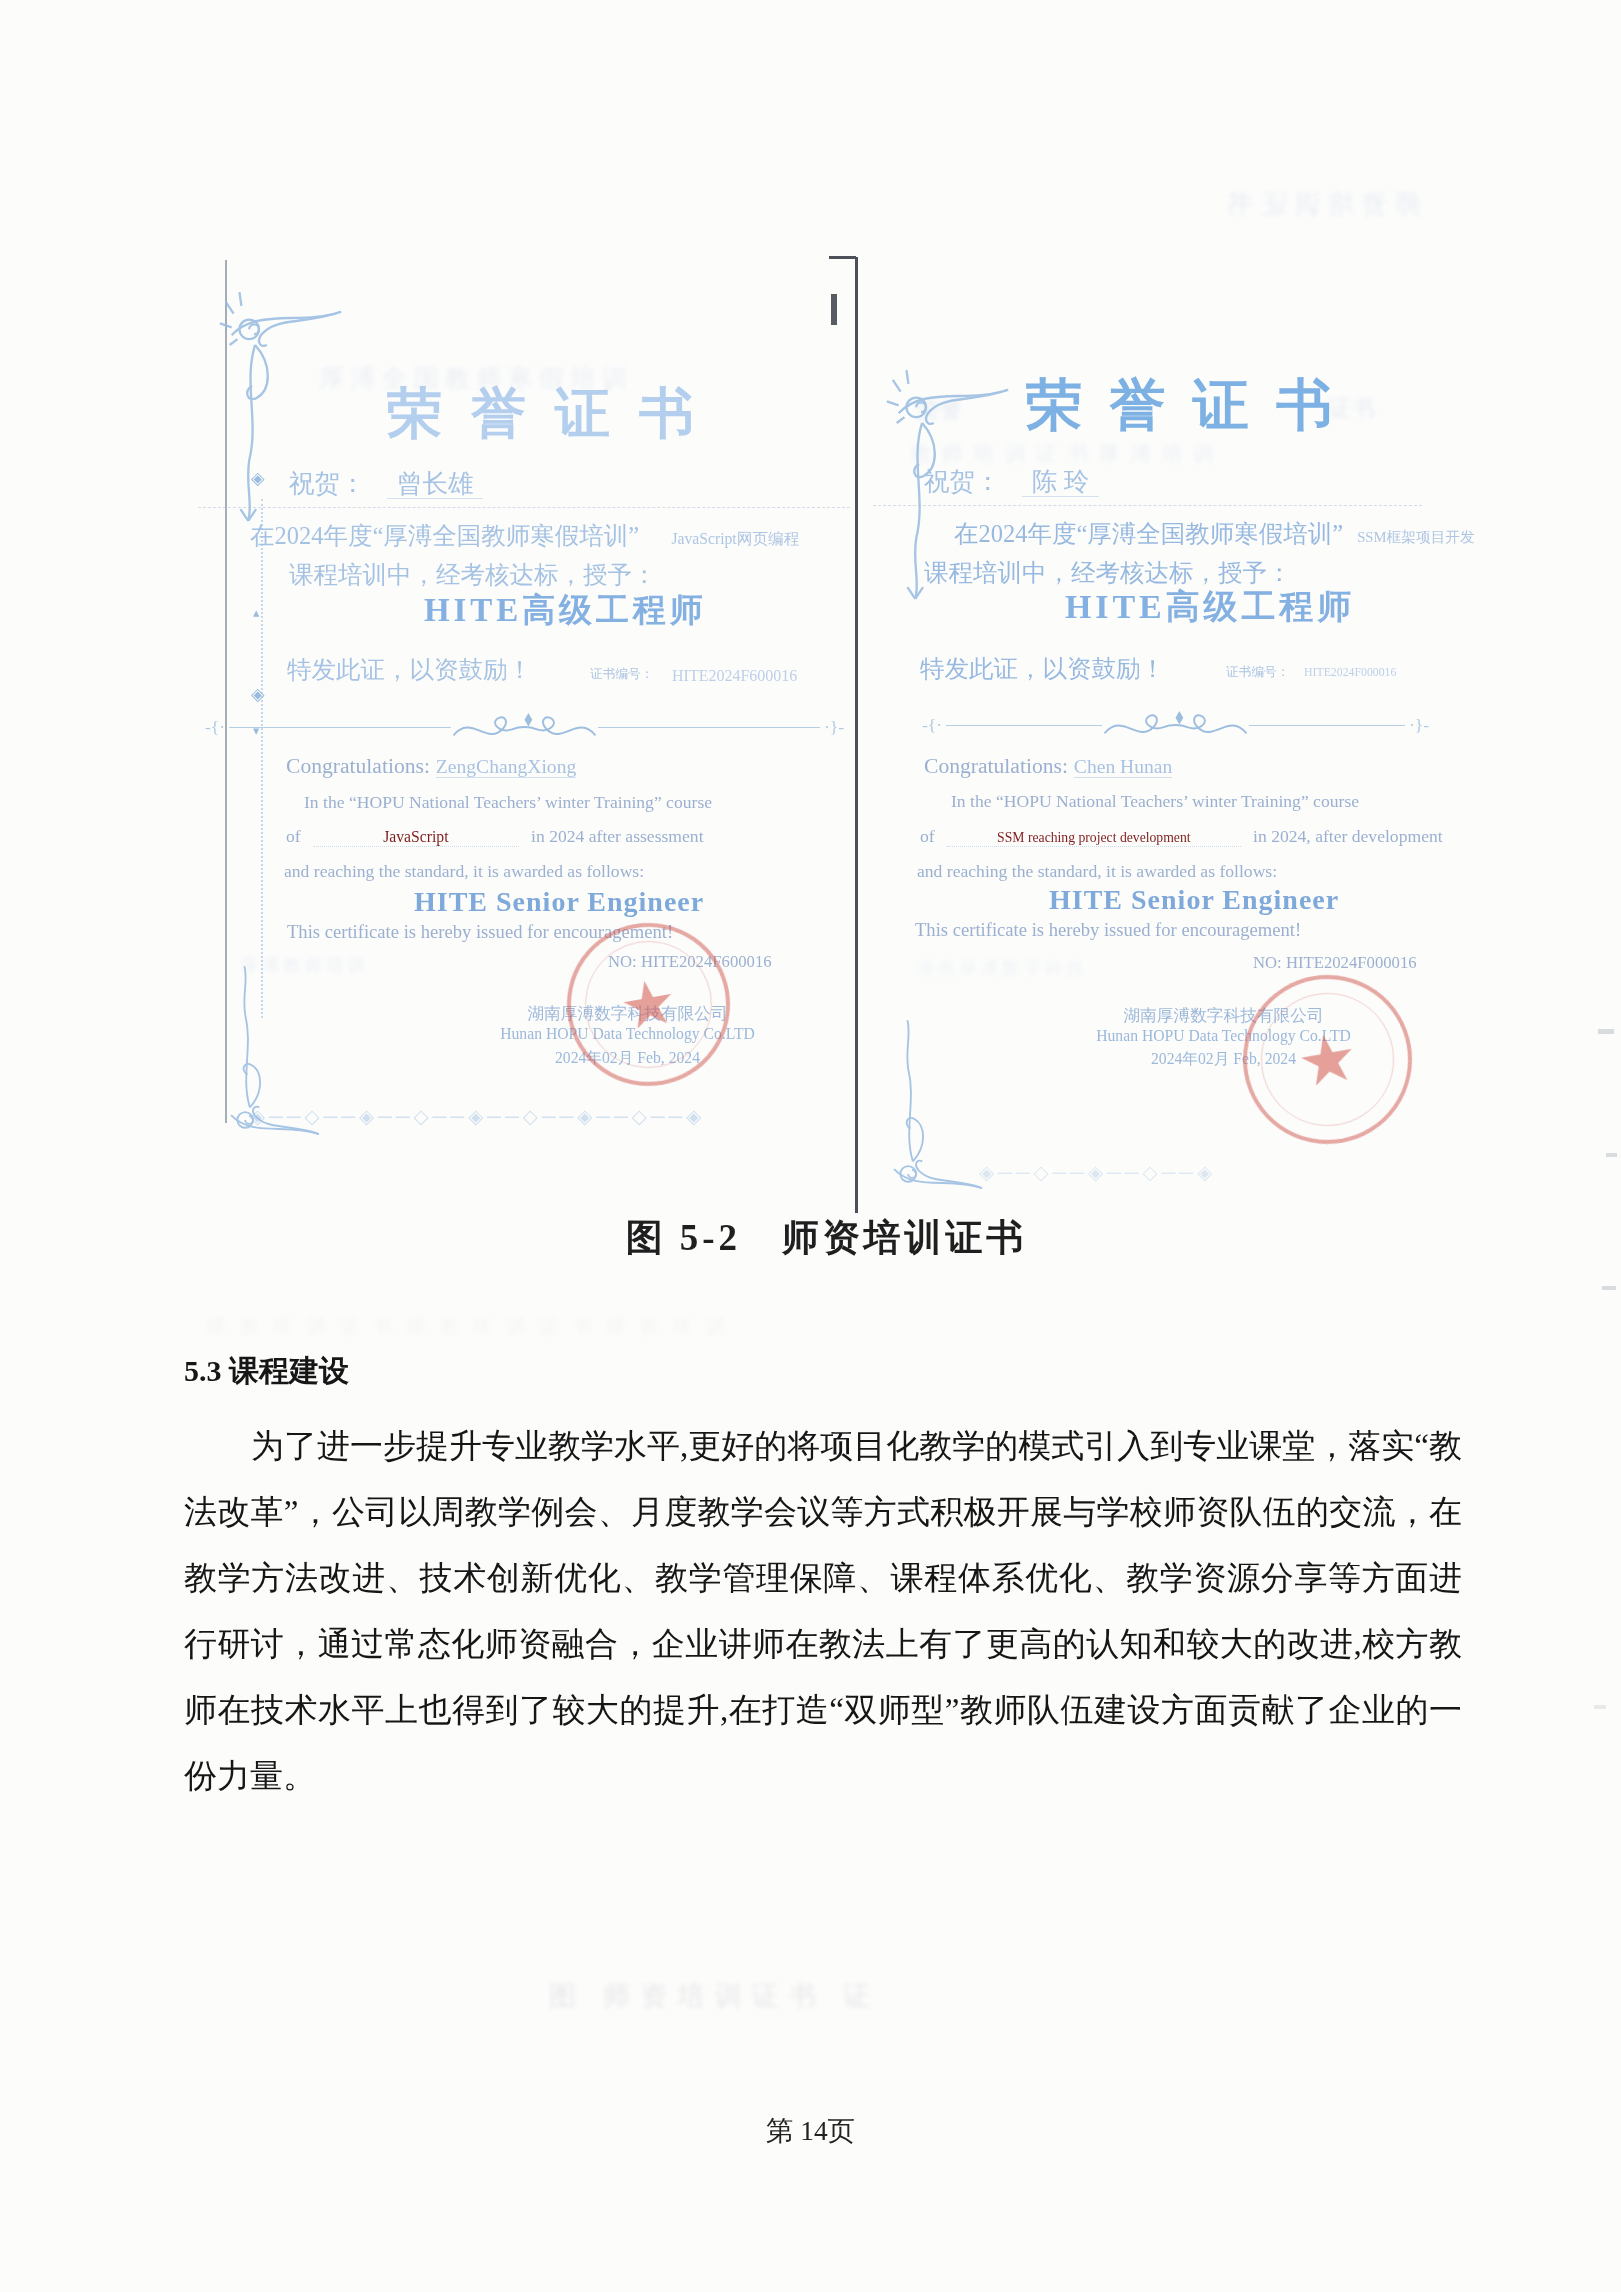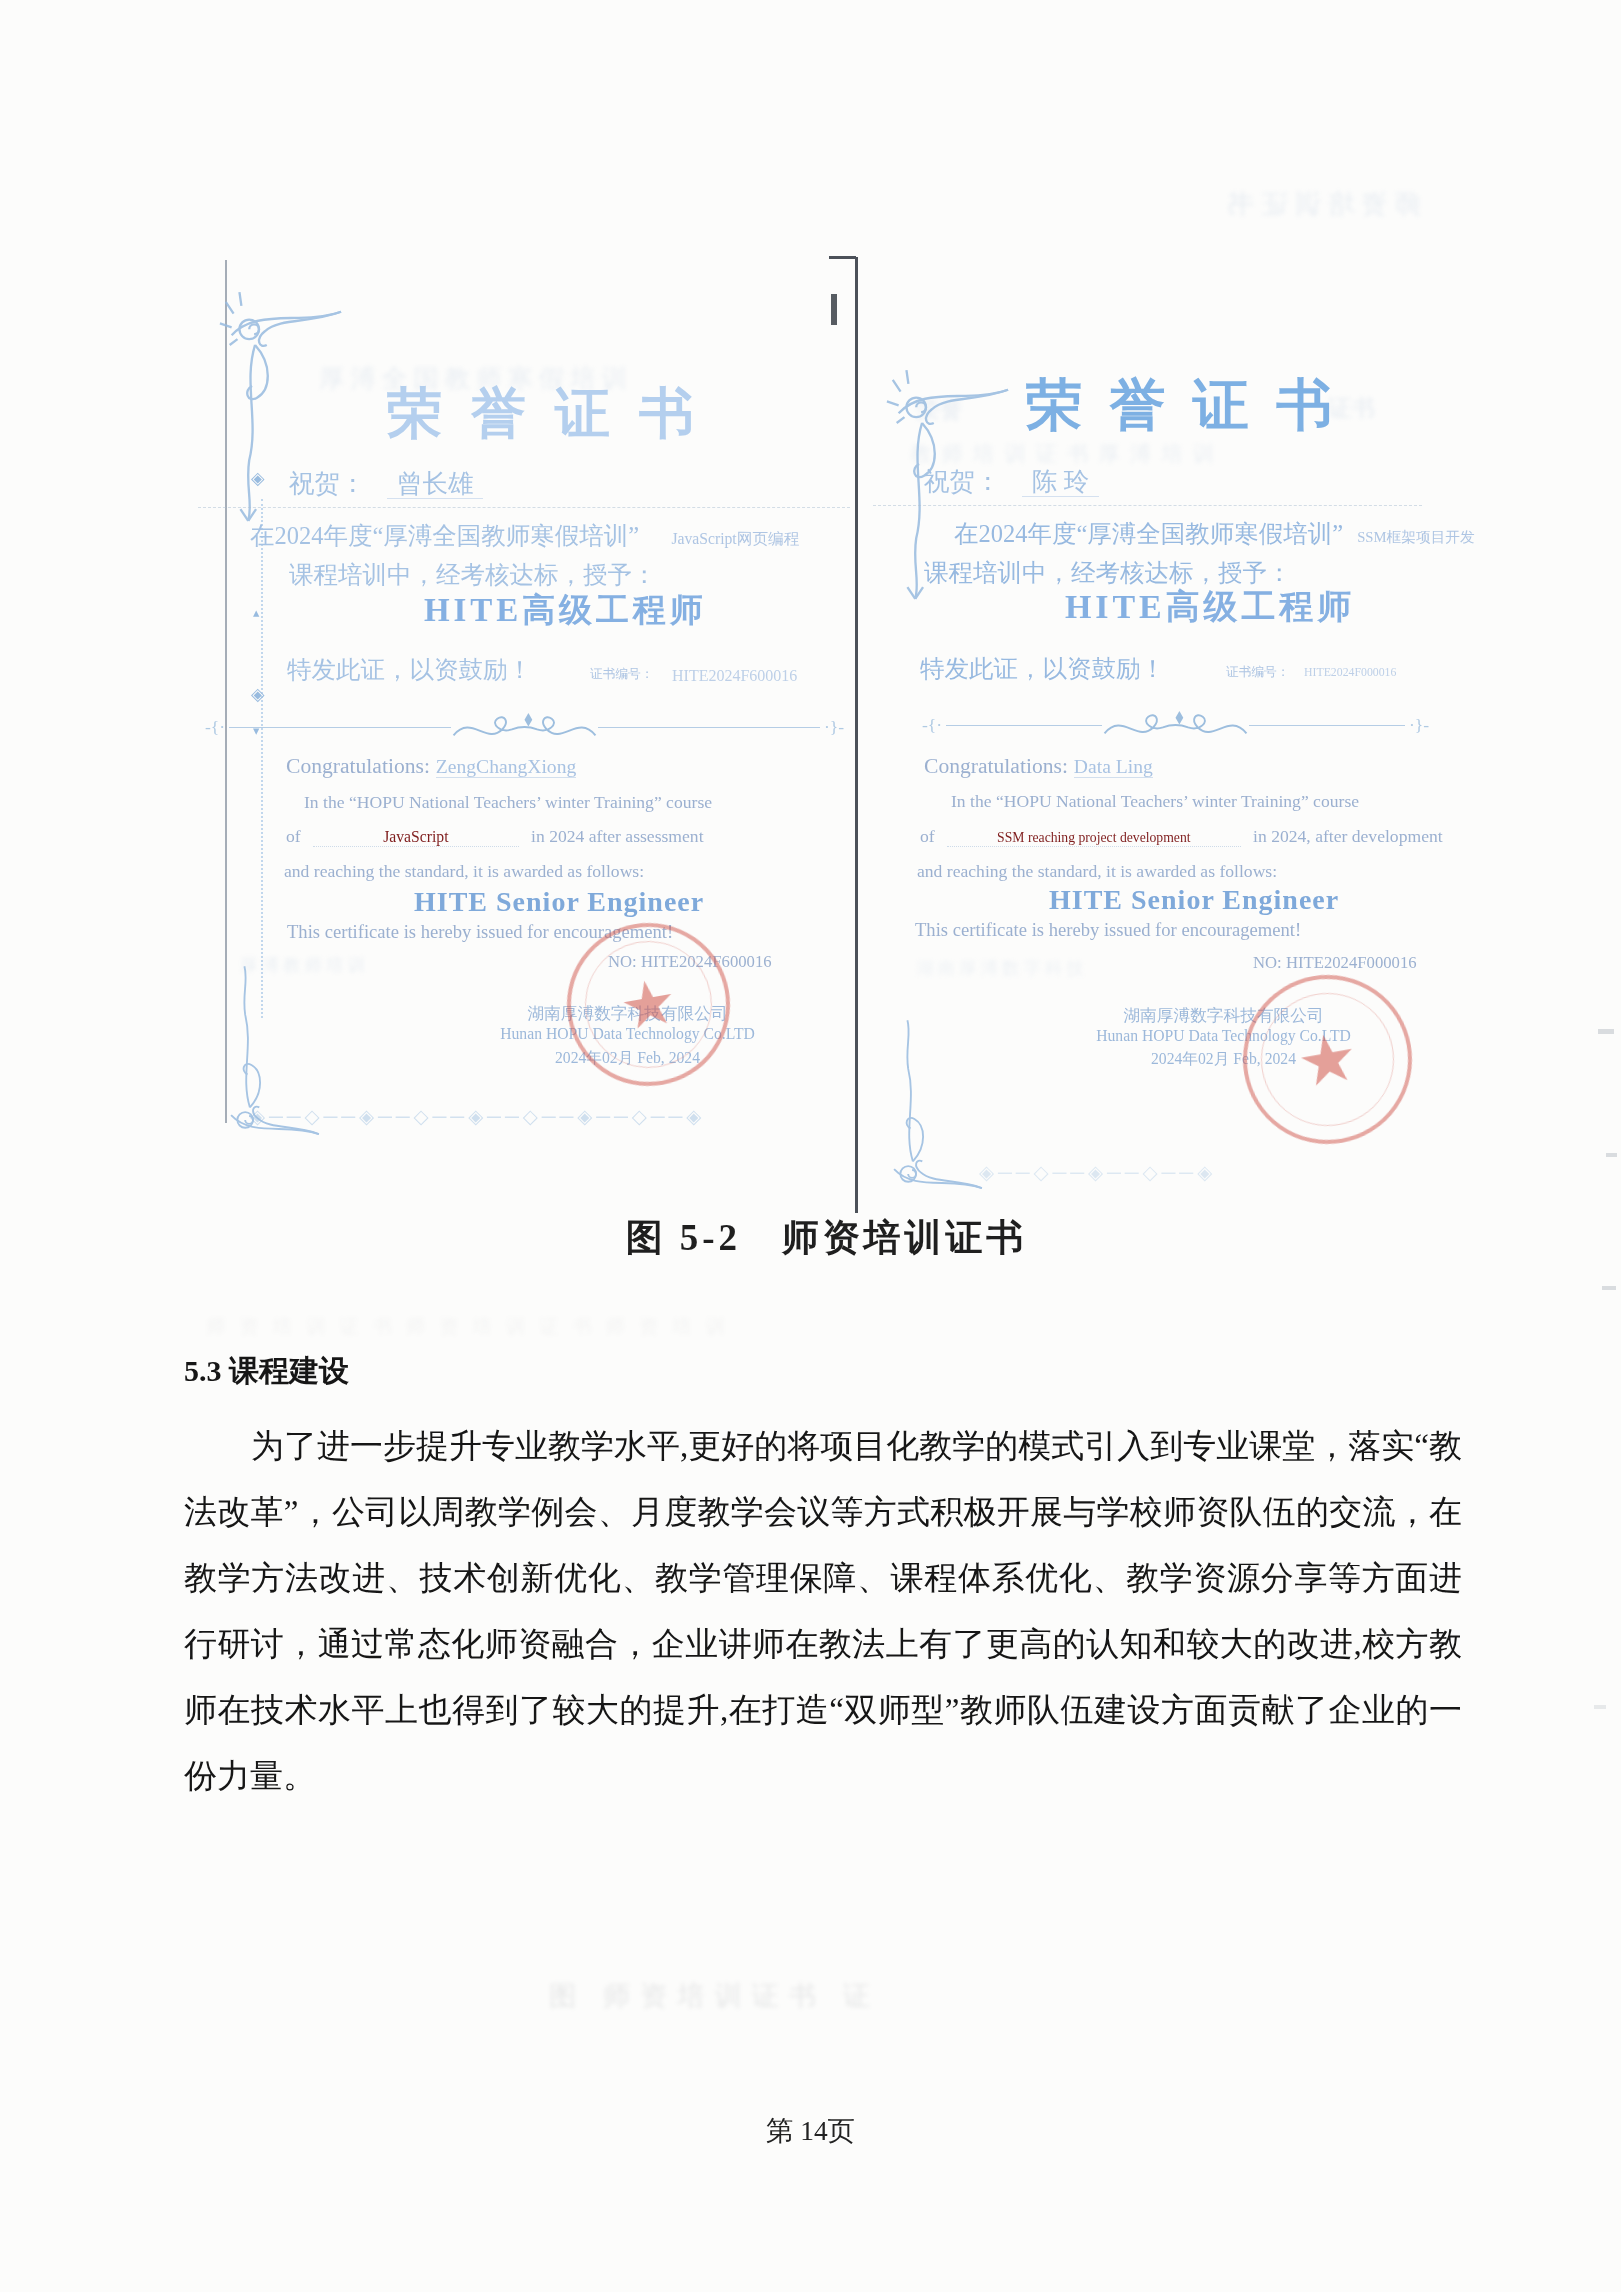--- a/index.html
+++ b/index.html
@@ -202,21 +202,21 @@
         <g stroke="#9dbede" stroke-width="2" fill="none">
           <path d="M2 26 C 20 4, 36 36, 52 20 C 60 12, 54 4, 47 9 C 40 14, 50 24, 62 20 C 70 17, 80 17, 88 20 C 100 24, 110 14, 103 9 C 96 4, 90 12, 98 20 C 114 36, 130 4, 148 26"></path>
         </g>
         <path d="M75 10 l4 -7 l4 7 l-4 7 z" fill="#9dbede"></path>
       </svg>
       <span class="line"></span>
       <span class="cap">·}-</span>
     </div>
 
     <div class="abs en" style="left:63px;top:578px;font-size:21.6px;">
-      <span>Congratulations:</span><span class="name-en">Data Ling</span>
+      <span>Congratulations:</span><span class="name-en">Chen Hunan</span>
     </div>
     <div class="abs en" style="left:90px;top:615px;font-size:17.6px;">In the “HOPU National Teachers’ winter Training” course</div>
     <div class="abs en" style="left:59px;top:650px;font-size:17.6px;white-space:nowrap;">
       <span>of</span>
       <span class="underline-course" style="width:294px;font-size:13.7px;margin:0 7.8px;">SSM reaching project development</span>
       <span>in 2024, after development</span>
     </div>
     <div class="abs en" style="left:56px;top:685px;font-size:17.6px;">and reaching the standard, it is awarded as follows:</div>
 
     <div class="abs award-en" style="left:188px;top:708px;font-size:28px;">HITE Senior Engineer</div>

